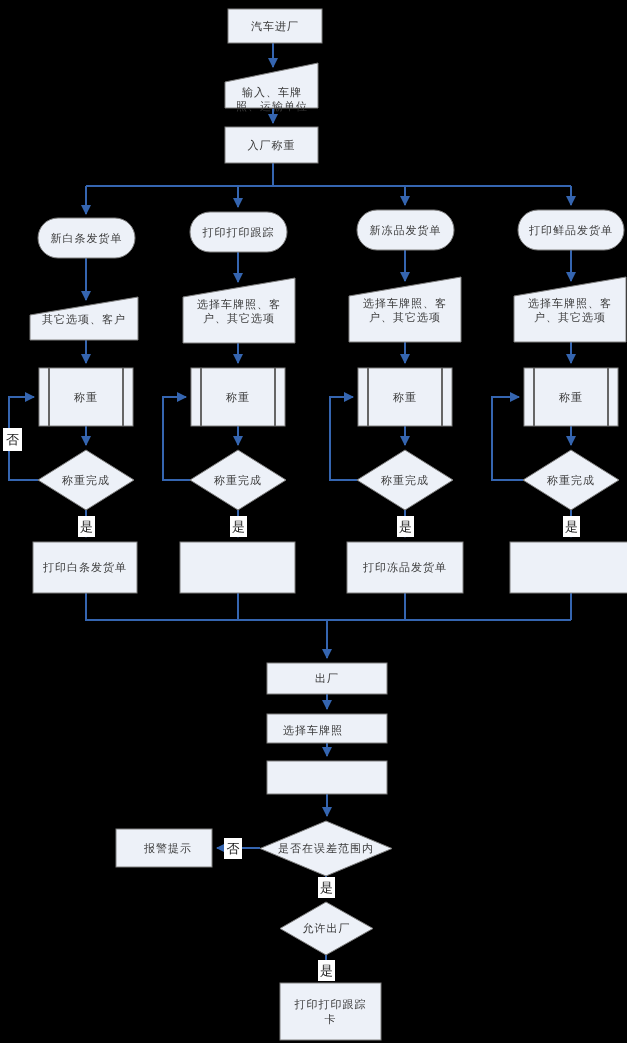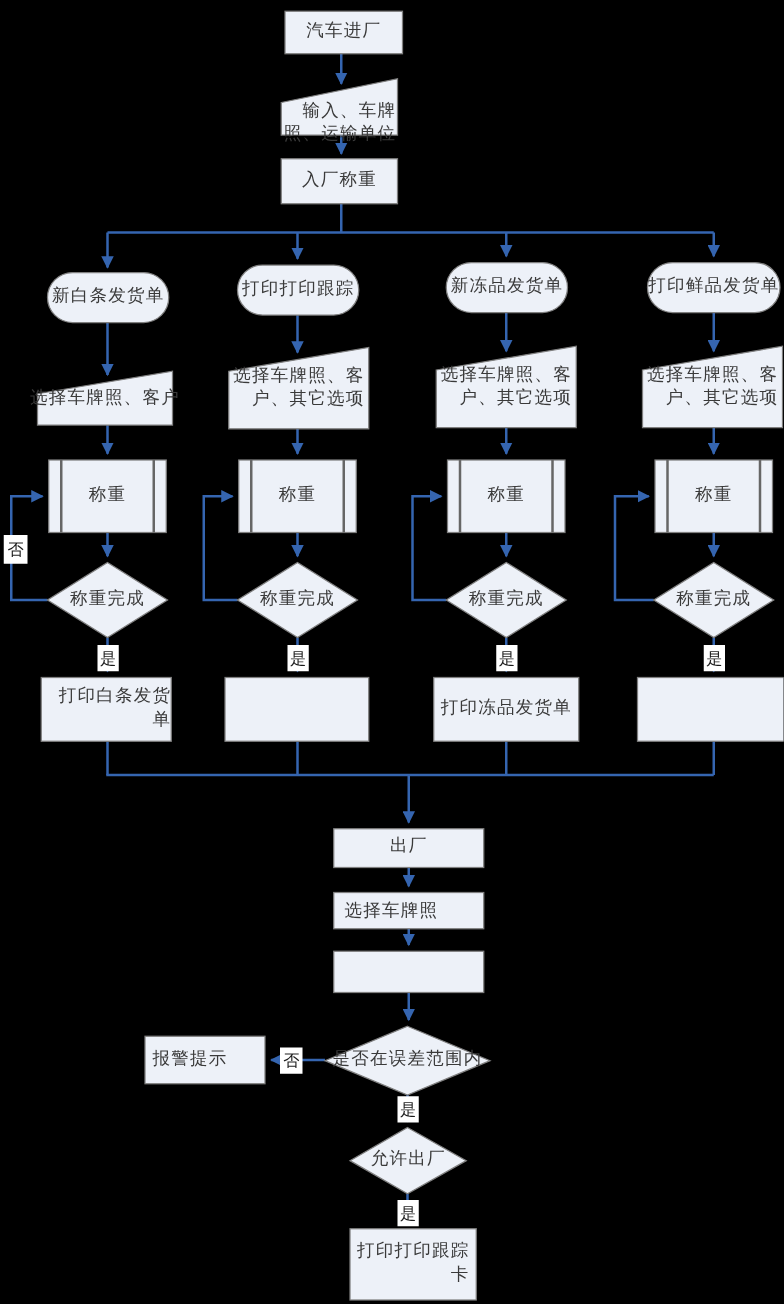--- a/index.html
+++ b/index.html
@@ -8,21 +8,21 @@
     background:var(--background,#000);
     font-family:"Liberation Serif","DejaVu Serif",serif;
   }
   .stage svg{position:absolute;left:0;top:0;}
   .shape{fill:var(--shape_fill,#edf1f8);stroke:var(--shape_border,#7f7f7f);stroke-width:1;}
   .conn{stroke:var(--arrow,#3565b0);stroke-width:2;fill:none;}
   .bar{stroke:#666;stroke-width:2;}
   #ah path{fill:var(--arrow,#3565b0);}
   .lbl{
     position:absolute;display:flex;align-items:center;justify-content:center;
-    text-align:right;color:var(--text,#3a3a3a);font-size:14px;letter-spacing:1px;
+    text-align:center;color:var(--text,#3a3a3a);font-size:11px;letter-spacing:1px;
     line-height:1.3;white-space:pre-line;pointer-events:none;
   }
   .tag{
     position:absolute;display:flex;align-items:center;justify-content:center;
     background:var(--label_bg,#fff);color:#1a1a1a;font-size:13px;line-height:1;
   }
 </style>
 </head>
 <body>
 
@@ -130,21 +130,21 @@
   <div class="lbl" style="left:228px;top:9px;width:94px;height:34px">汽车进厂</div>
   <div class="lbl" style="left:222px;top:77px;width:100px;height:44px">输入、车牌
 照、运输单位</div>
   <div class="lbl" style="left:225px;top:127px;width:93px;height:36px">入厂称重</div>
 
   <div class="lbl" style="left:38px;top:218px;width:97px;height:40px">新白条发货单</div>
   <div class="lbl" style="left:190px;top:212px;width:97px;height:40px">打印打印跟踪</div>
   <div class="lbl" style="left:357px;top:210px;width:97px;height:40px">新冻品发货单</div>
   <div class="lbl" style="left:518px;top:210px;width:106px;height:40px">打印鲜品发货单</div>
 
-  <div class="lbl" style="left:24px;top:299px;width:120px;height:40px">选择车牌照、客户</div>
+  <div class="lbl" style="left:24px;top:299px;width:120px;height:40px">其它选项、客户</div>
   <div class="lbl" style="left:183px;top:281px;width:112px;height:60px">选择车牌照、客
 户、其它选项</div>
   <div class="lbl" style="left:349px;top:280px;width:112px;height:60px">选择车牌照、客
 户、其它选项</div>
   <div class="lbl" style="left:514px;top:280px;width:112px;height:60px">选择车牌照、客
 户、其它选项</div>
 
   <div class="lbl" style="left:39px;top:368px;width:94px;height:58px">称重</div>
   <div class="lbl" style="left:191px;top:368px;width:94px;height:58px">称重</div>
   <div class="lbl" style="left:358px;top:368px;width:94px;height:58px">称重</div>
@@ -161,21 +161,21 @@
   <div class="tag" style="left:397px;top:516px;width:17px;height:21px">是</div>
   <div class="tag" style="left:563px;top:516px;width:17px;height:21px">是</div>
 
   <div class="lbl" style="left:33px;top:542px;width:104px;height:51px">打印白条发货单</div>
   <div class="lbl" style="left:347px;top:542px;width:116px;height:51px">打印冻品发货单</div>
 
   <div class="lbl" style="left:267px;top:663px;width:120px;height:31px">出厂</div>
   <div class="lbl" style="left:253px;top:714px;width:120px;height:33px">选择车牌照</div>
 
   <div class="lbl" style="left:261px;top:822px;width:130px;height:53px">是否在误差范围内</div>
-  <div class="lbl" style="left:104px;top:829px;width:96px;height:38px">报警提示</div>
+  <div class="lbl" style="left:120px;top:829px;width:96px;height:38px">报警提示</div>
   <div class="tag" style="left:224px;top:838px;width:18px;height:21px">否</div>
   <div class="tag" style="left:318px;top:877px;width:17px;height:21px">是</div>
 
   <div class="lbl" style="left:280px;top:903px;width:93px;height:50px">允许出厂</div>
   <div class="tag" style="left:318px;top:960px;width:17px;height:21px">是</div>
 
   <div class="lbl" style="left:280px;top:983px;width:101px;height:57px">打印打印跟踪
 卡</div>
 
 </div>

